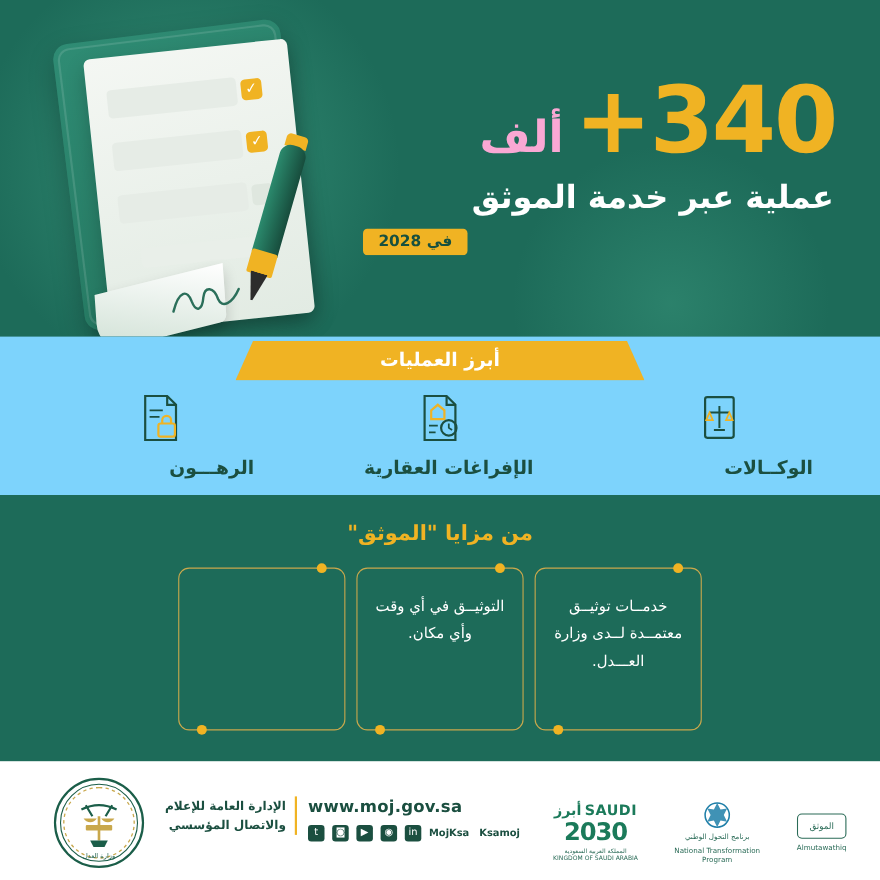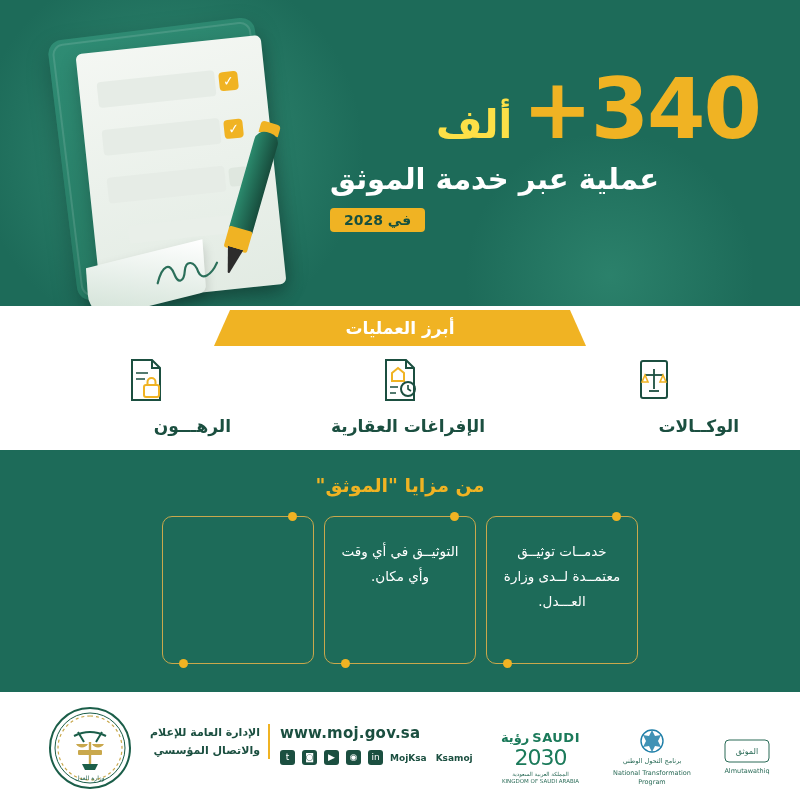--- a/index.html
+++ b/index.html
@@ -148,50 +148,50 @@
     font-size: 84px;
     font-weight: 700;
     color: #f0b323;
     letter-spacing: -2px;
     line-height: 0.95;
     direction: ltr;
   }
   .big-unit {
     font-size: 40px;
     font-weight: 700;
-    color: #fde047;
+    color: #f9a8d4;
     line-height: 1;
   }
   .sub-line {
     margin-top: 12px;
     font-size: 29px;
     font-weight: 700;
     color: #ffffff;
-    text-align: left;
+    text-align: right;
     padding-right: 2px;
   }
   .year-pill {
     margin-top: 12px;
     display: inline-block;
     background: #f0b323;
     color: #17503f;
     font-size: 14px;
     font-weight: 700;
     padding: 4px 14px;
     border-radius: 4px;
     float: left;
     direction: ltr;
   }
 
   
   .white-sec {
     position: absolute;
     top: 306px; left: 0;
     width: 800px; height: 144px;
-    background: #ffffff;
+    background: #7dd3fc;
   }
   .ops-banner {
     position: absolute;
     left: 50%; transform: translateX(-50%);
     top: 4px;
     width: 372px; height: 36px;
     background: #f0b323;
     color: #ffffff;
     font-size: 17px;
     font-weight: 700;
@@ -344,21 +344,21 @@
     line-height: 1.35;
     max-width: 92px;
   }
   .v2030 { display: flex; flex-direction: column; align-items: center; }
   .v2030-top {
     font-size: 13px; font-weight: 700; color: #1b7a5a;
     letter-spacing: 0.5px;
     display: flex; gap: 3px; align-items: center;
   }
   .v2030-num {
-    font-size: 22px; font-weight: 400; color: #1b7a5a;
+    font-size: 22px; font-weight: 700; color: #1b7a5a;
     letter-spacing: -1px;
   }
   .v2030-cap { font-size: 5.5px; color: #2a6b57; margin-top: 1px; }
 </style>
 </head>
 <body>
 
 <div id="infographic">
 
   <div class="hero">
@@ -529,21 +529,21 @@
             <path d="M13 2 l3 6 6 -1 -3 6 3 6 -6 -1 -3 6 -3 -6 -6 1 3 -6 -3 -6 6 1 z" fill="#1f7fa8" opacity="0.85"></path>
           </svg>
         </div>
         <div class="flogo-cap">برنامج التحول الوطني</div>
         <div class="flogo-cap">National Transformation Program</div>
       </div>
 
       <div class="v2030">
         <div class="v2030-top">
           <span>SAUDI</span>
-          <span>رؤية</span>
+          <span>أبرز</span>
         </div>
         <div class="v2030-num">2030</div>
         <div class="v2030-cap">المملكة العربية السعودية</div>
         <div class="v2030-cap">KINGDOM OF SAUDI ARABIA</div>
       </div>
 
     </div>
   </div>
 
 </div>

